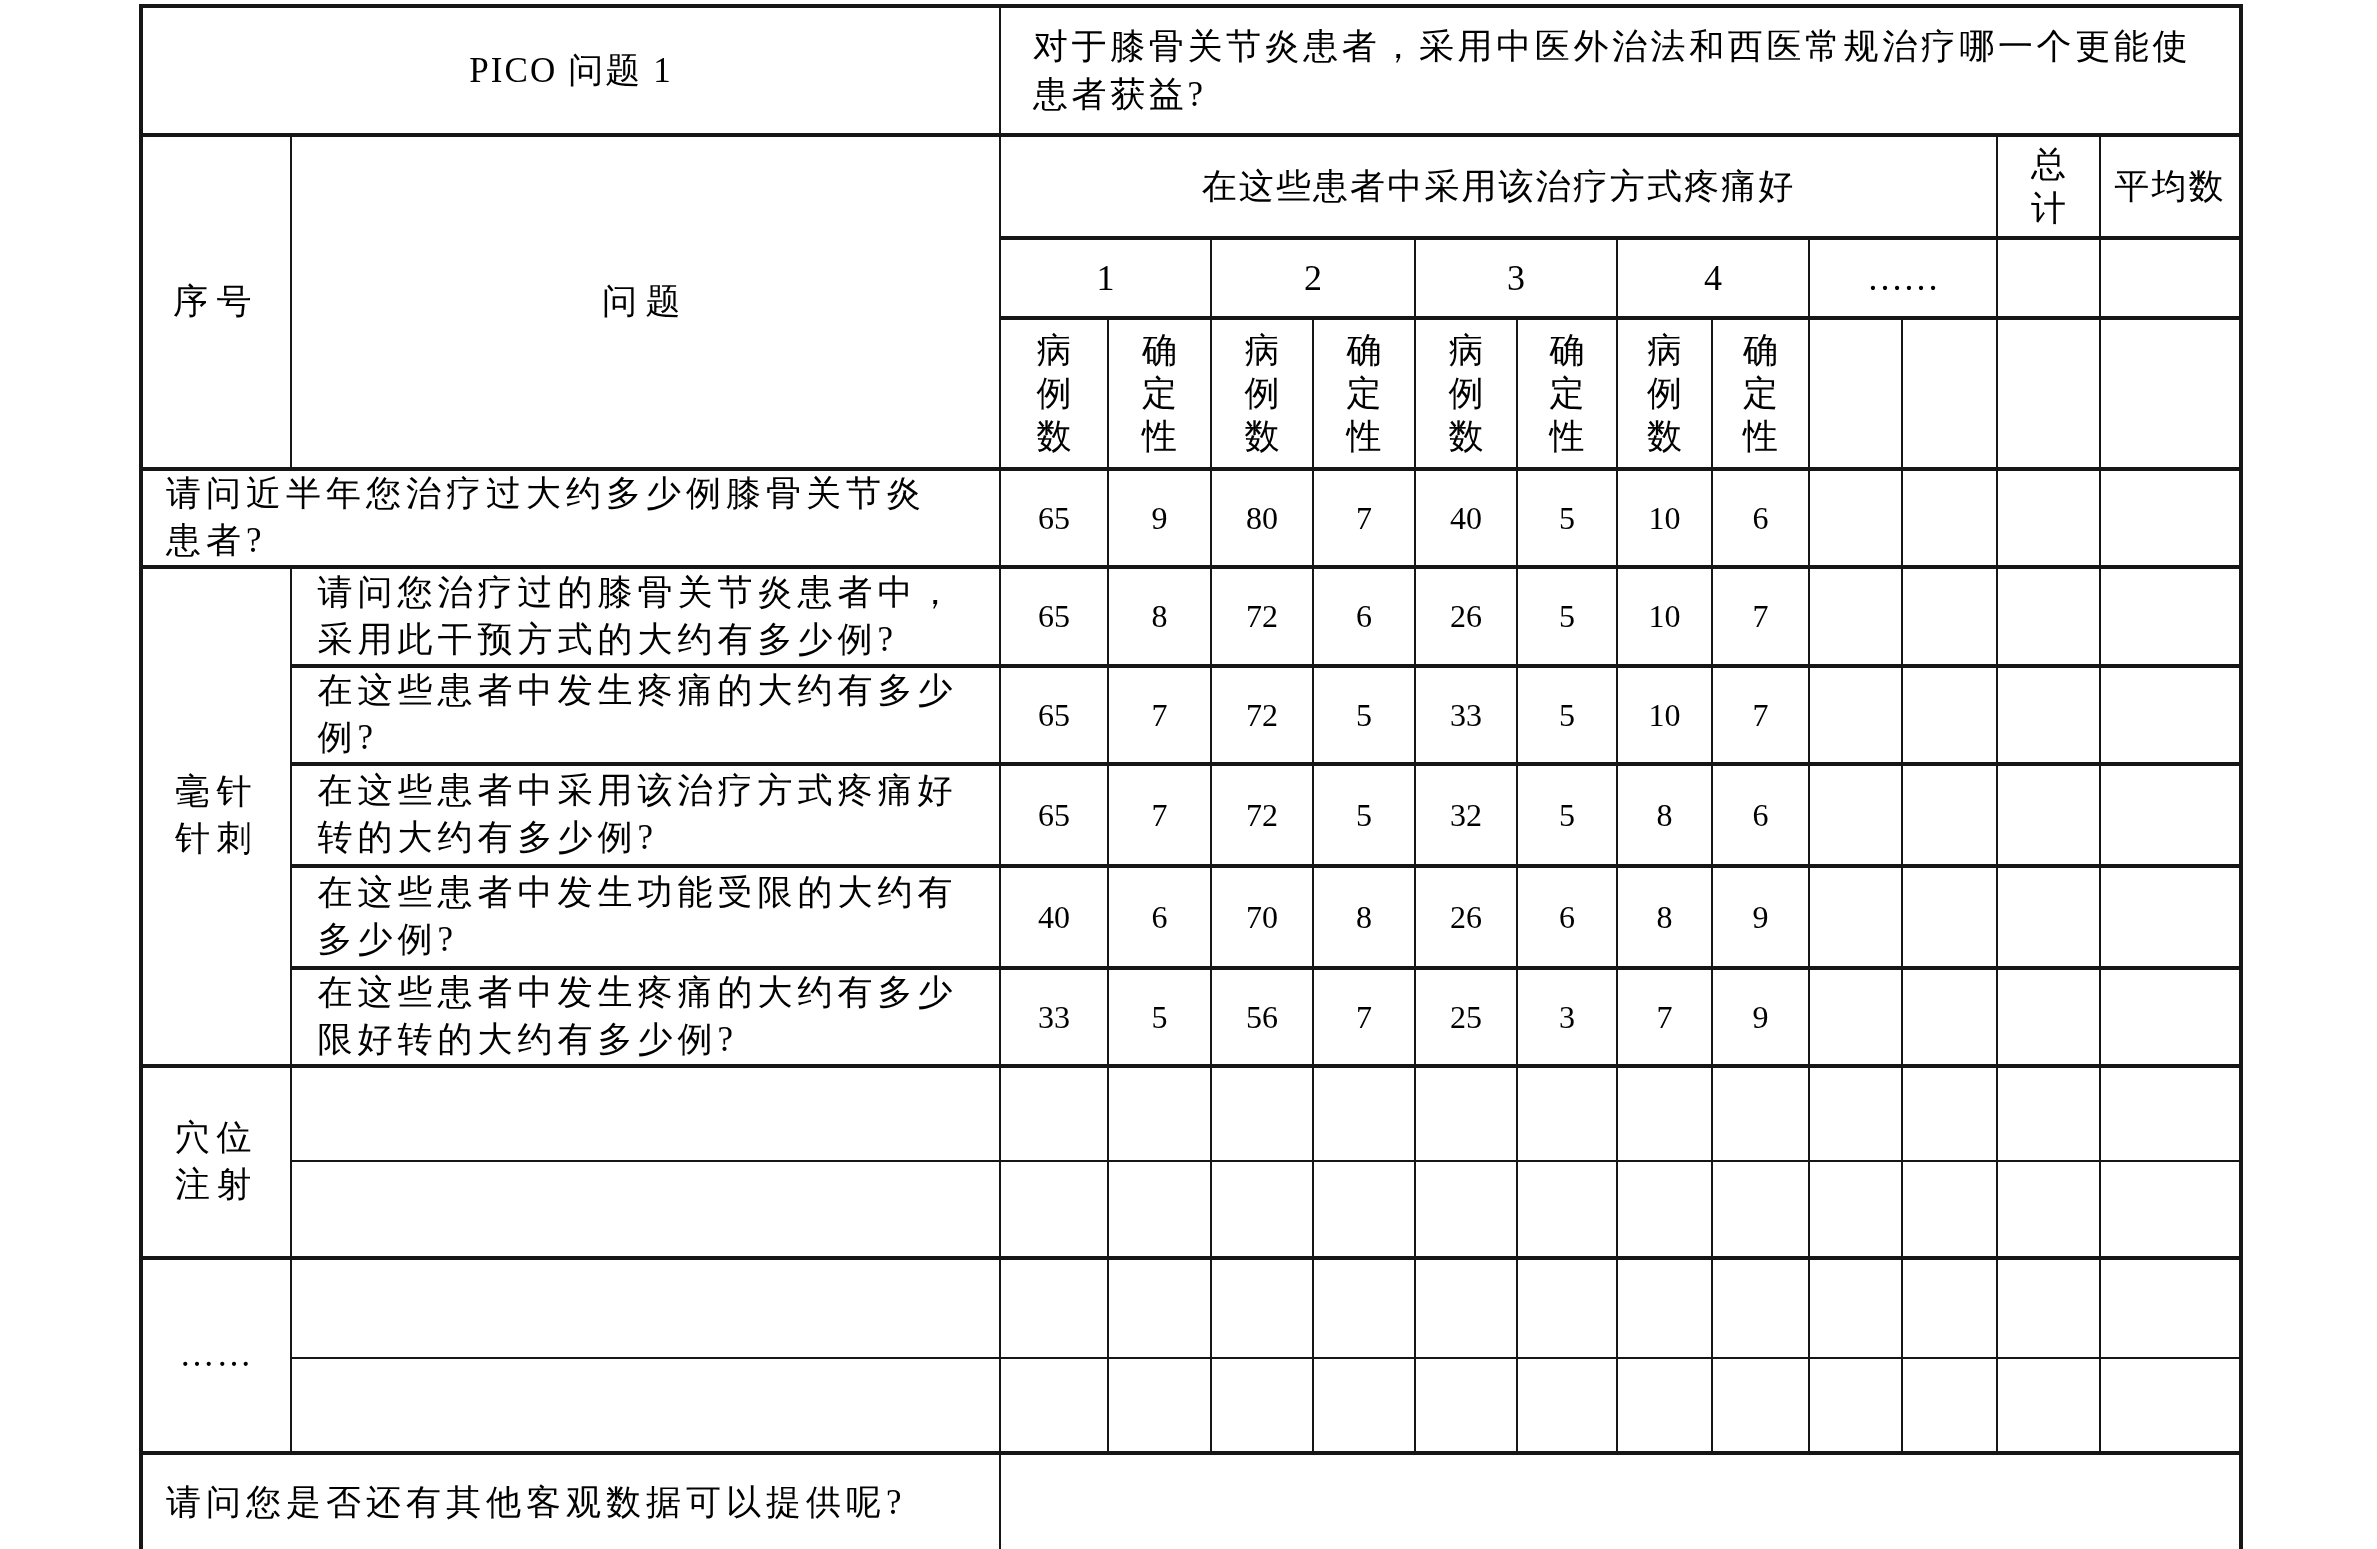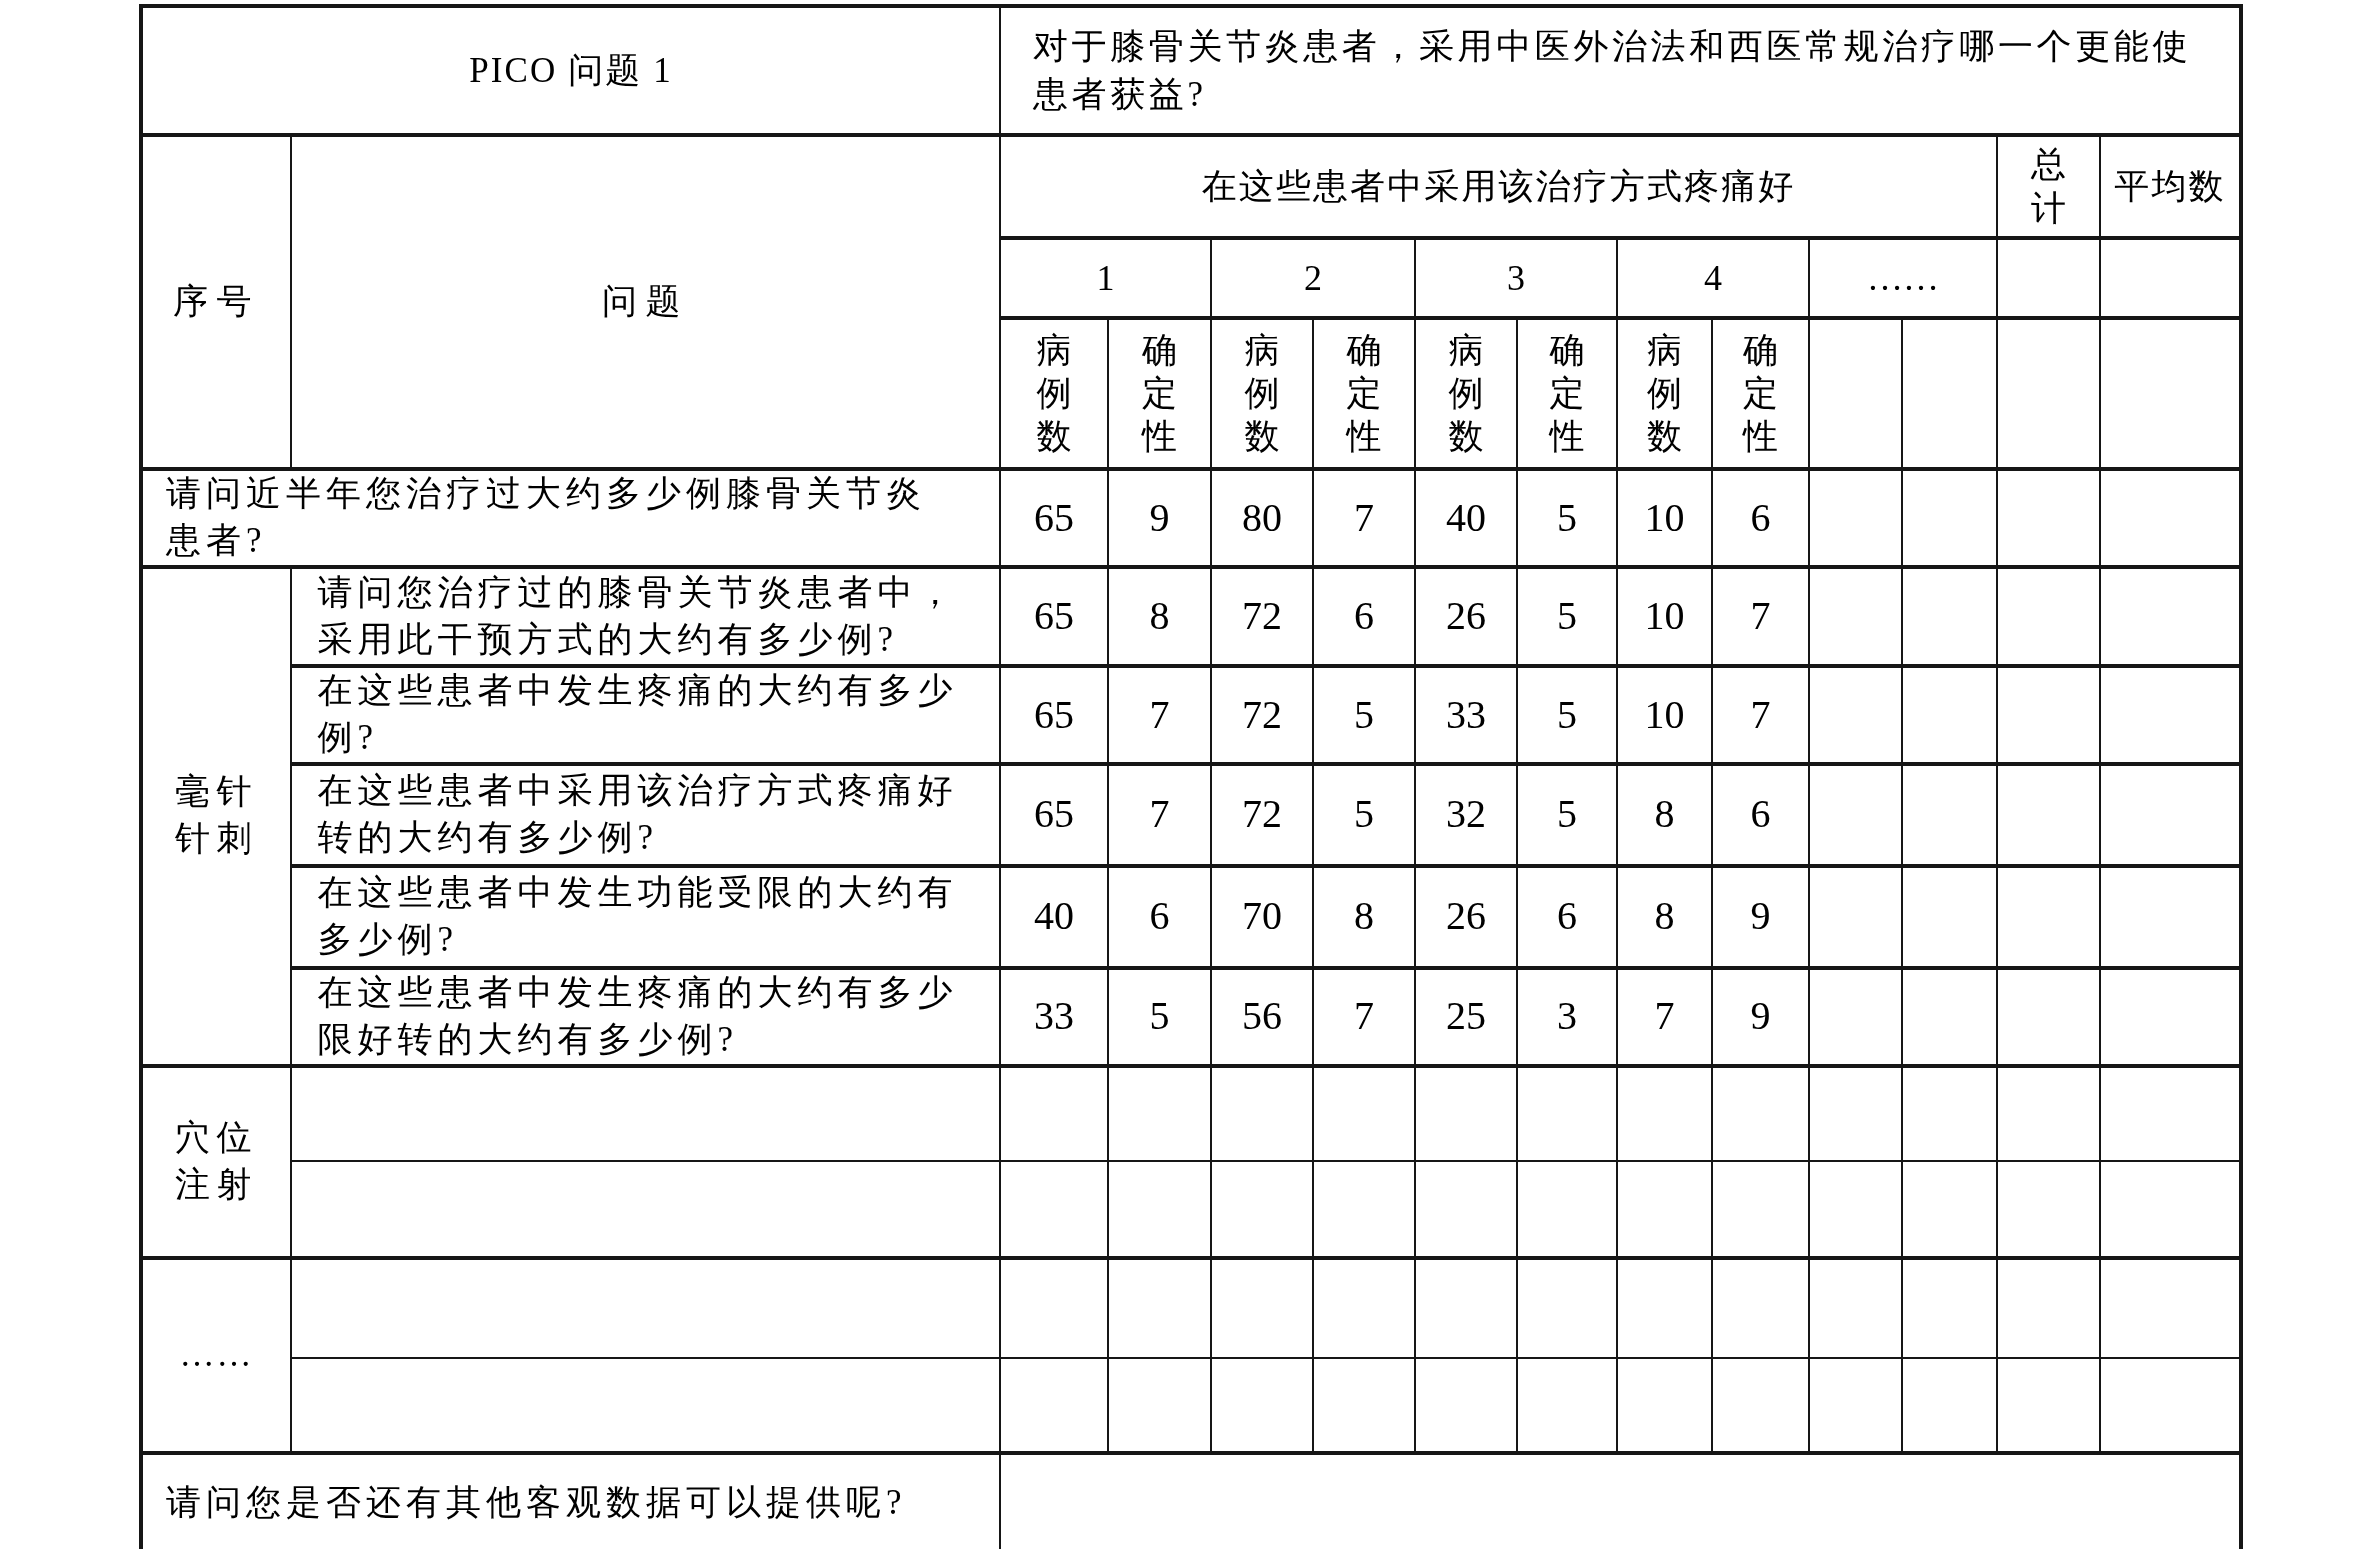--- a/index.html
+++ b/index.html
@@ -64,21 +64,21 @@
     white-space: pre-line;
     line-height: 1.24;
     letter-spacing: 0;
   }
   .seclabel {
     white-space: pre-line;
     letter-spacing: 6.4px;
     line-height: 1.34;
   }
   .headspaced { letter-spacing: 8.5px; }
-  .num { letter-spacing: 0; font-size: 40px; }
+  .num { letter-spacing: 0; font-size: 32px; }
   .expnum { letter-spacing: 0; font-size: 36px; }
 </style>
 </head>
 <body>
 
 <div class="page">
 <table class="grid">
   <colgroup>
     <col style="width:150px">
         <col style="width:709px">

